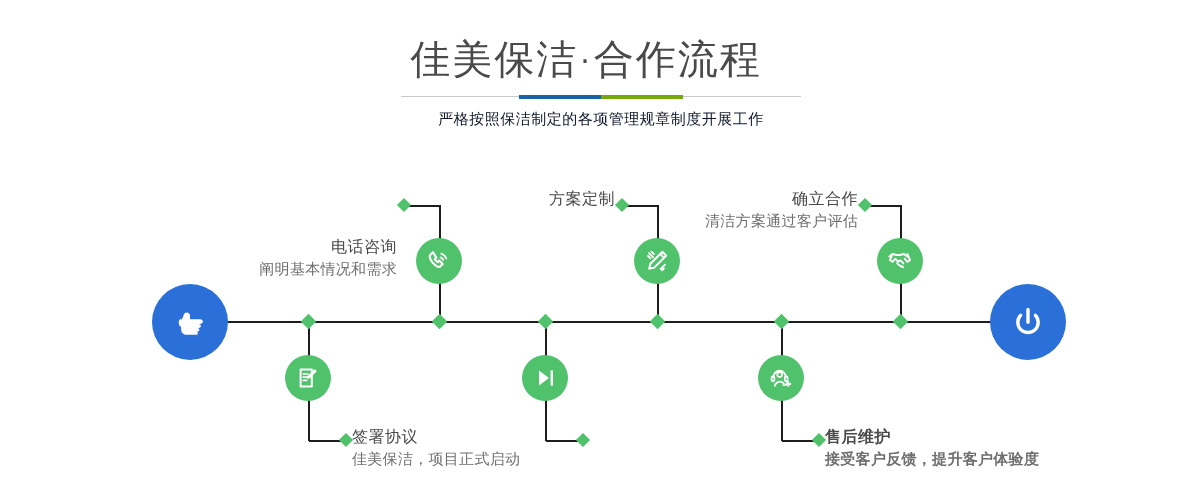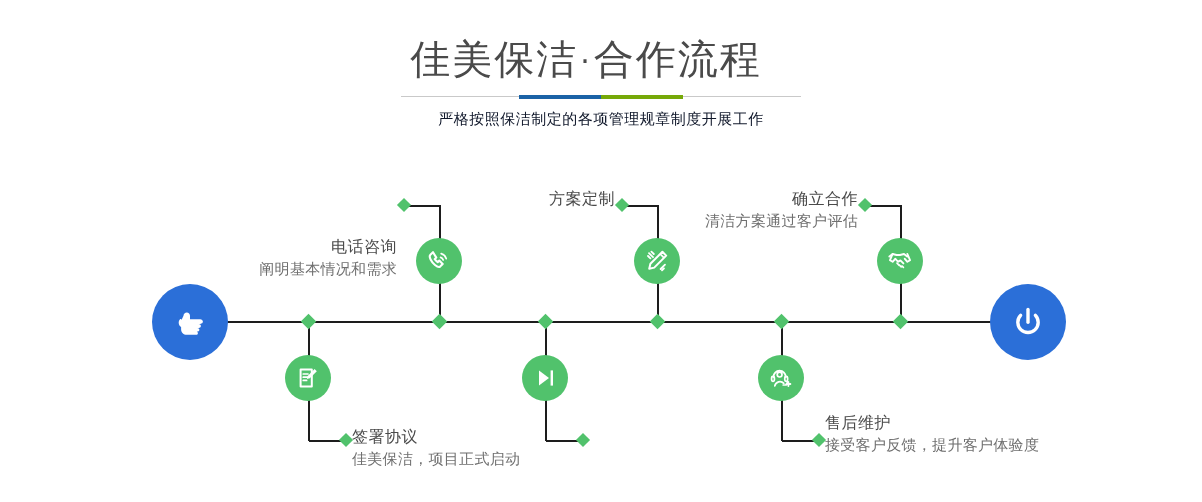--- a/index.html
+++ b/index.html
@@ -226,18 +226,18 @@
         <path fill="none" stroke="#ffffff" stroke-width="1.9" stroke-linecap="round" d="M6.4 13.0a6.2 6.2 0 0 1 12.4 0"></path>
         <rect x="4.6" y="12.4" width="2.8" height="5.0" rx="1.3" fill="none" stroke="#ffffff" stroke-width="1.7"></rect>
         <rect x="17.8" y="12.4" width="2.8" height="5.0" rx="1.3" fill="none" stroke="#ffffff" stroke-width="1.7"></rect>
         <path fill="none" stroke="#ffffff" stroke-width="1.7" stroke-linecap="round" d="M20.2 17.6v1.4a2.0 2.0 0 0 1-2.0 2.0h-2.0"></path>
         <circle cx="12.6" cy="10.6" r="2.4" fill="none" stroke="#ffffff" stroke-width="1.7"></circle>
         <path fill="none" stroke="#ffffff" stroke-width="1.7" stroke-linecap="round" d="M7.8 21.8a5.2 5.2 0 0 1 9.0-2.4"></path>
         <path fill="none" stroke="#ffffff" stroke-width="1.8" stroke-linecap="round" d="M19.4 20.0h4.0M21.4 18.0v4.0"></path>
       </svg>
     </span>
   </div>
-  <div class="lbl below" style="left:825px;top:412px;width:280px;">
+  <div class="lbl below" style="left:825px;top:426px;width:280px;font-weight:bold;">
     <div class="h" style="color: rgb(74, 74, 74);">售后维护</div>
     <div class="s" style="color: rgb(111, 111, 111);">接受客户反馈，提升客户体验度</div>
   </div>
 
 </div>
 
 </body></html>

